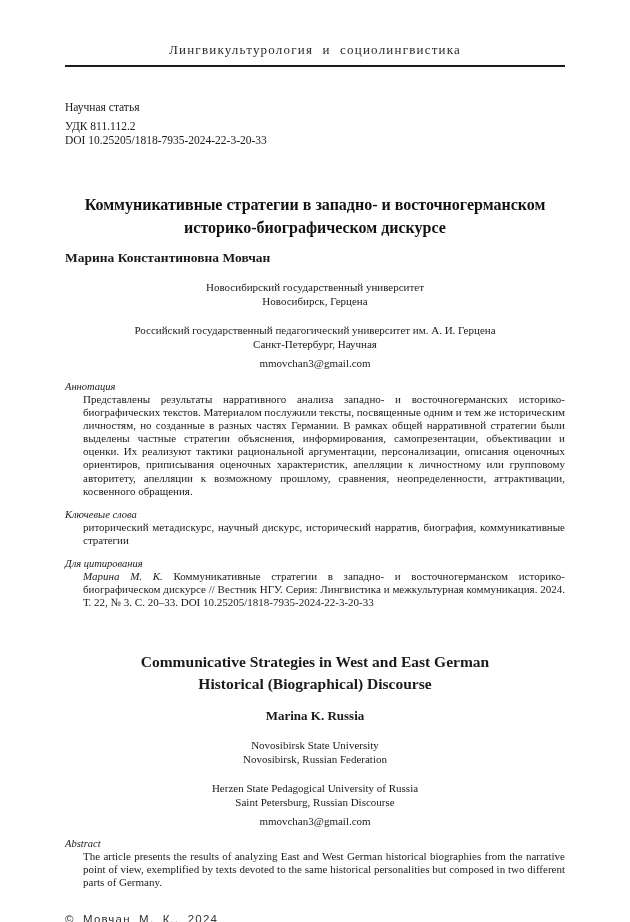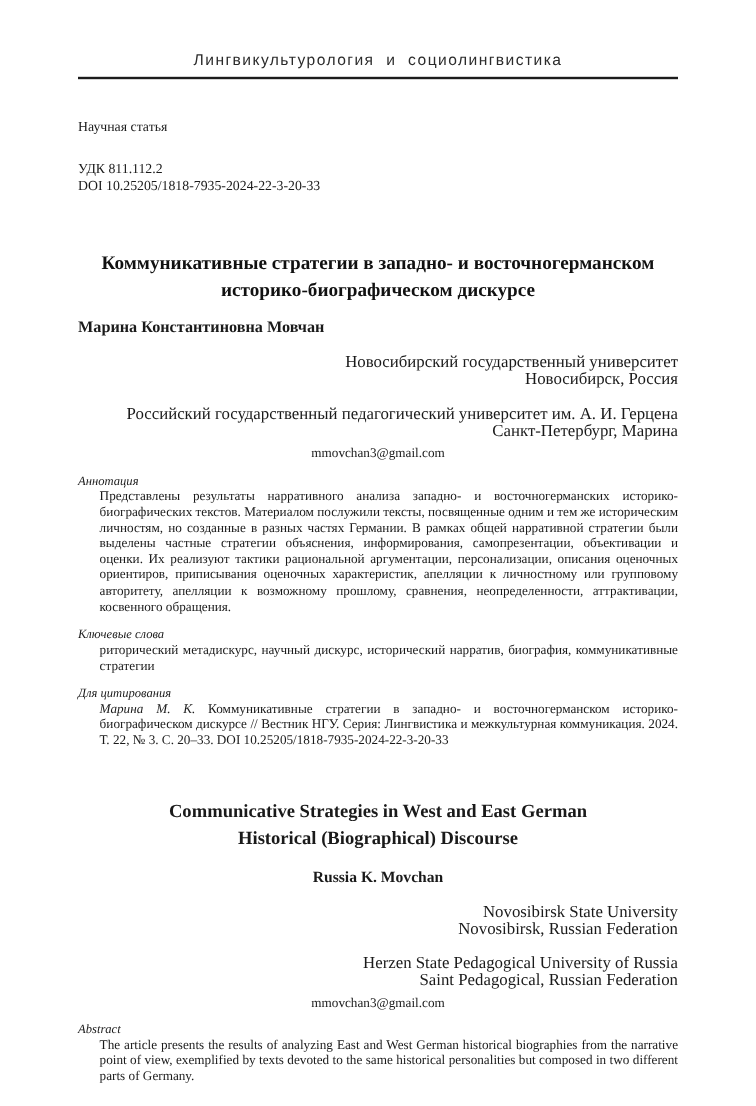--- a/index.html
+++ b/index.html
@@ -8,49 +8,49 @@
     font-family: "Liberation Serif", serif;
     color: #1a1a1a;
     overflow: hidden;
   }
   .page { padding: 0 65px; box-sizing: border-box; width: 630px; }
 
   
   .running-head {
     margin-top: 42px;
     text-align: center;
-    font-family: Liberation Sans, sans-serif;
+    font-family: Liberation Serif, serif;
     font-size: 13px;
     letter-spacing: 1.2px;
     word-spacing: 5px;
     color: #2b2b2b;
   }
   .head-rule {
     margin-top: 7px;
     border-bottom: 2.5px solid #1c1c1c;
     width: 100%;
   }
 
   .article-type { margin-top: 34px; font-size: 11.5px; }
-  .udc-block { margin-top: 22px; font-size: 11.5px; line-height: 14px; }
+  .udc-block { margin-top: 6px; font-size: 11.5px; line-height: 14px; }
 
   .title-ru {
     margin-top: 46px;
     text-align: center;
     font-weight: bold;
     font-size: 16px;
     line-height: 23px;
     color: #111;
   }
   .author-ru {
     margin-top: 11px;
     font-weight: bold;
     font-size: 13.5px;
   }
-  .affil { text-align: right; font-size: 14px; line-height: 13.5px; }
+  .affil { text-align: center; font-size: 11px; line-height: 13.5px; }
   .affil-group1 { margin-top: 15px; }
   .affil-group2 { margin-top: 16px; }
   .email-line { margin-top: 6px; text-align: center; font-size: 11px; }
 
   .section-label {
     font-style: italic;
     font-size: 10.5px;
     margin-top: 11px;
   }
   .section-body {
@@ -104,51 +104,51 @@
 
   <div class="title-ru">
     <div>Коммуникативные стратегии в западно- и восточногерманском</div>
     <div>историко-биографическом дискурсе</div>
   </div>
 
   <div class="author-ru">Марина Константиновна Мовчан</div>
 
   <div class="affil affil-group1">
     <div>Новосибирский государственный университет</div>
-    <div>Новосибирск, Россия</div>
+    <div>Новосибирск, Герцена</div>
   </div>
   <div class="affil affil-group2">
     <div>Российский государственный педагогический университет им. А. И. Герцена</div>
-    <div>Санкт-Петербург, Марина</div>
+    <div>Санкт-Петербург, Научная</div>
   </div>
   <div class="email-line">mmovchan3@gmail.com</div>
 
   <div class="section-label abstract-label-ru">Аннотация</div>
   <div class="section-body">Представлены результаты нарративного анализа западно- и восточногерманских историко-биографических текстов. Материалом послужили тексты, посвященные одним и тем же историческим личностям, но созданные в разных частях Германии. В рамках общей нарративной стратегии были выделены частные стратегии объяснения, информирования, самопрезентации, объективации и оценки. Их реализуют тактики рациональной аргументации, персонализации, описания оценочных ориентиров, приписывания оценочных характеристик, апелляции к личностному или групповому авторитету, апелляции к возможному прошлому, сравнения, неопределенности, аттрактивации, косвенного обращения.</div>
 
   <div class="section-label">Ключевые слова</div>
   <div class="section-body">риторический метадискурс, научный дискурс, исторический нарратив, биография, коммуникативные стратегии</div>
 
   <div class="section-label">Для цитирования</div>
   <div class="section-body"><span class="cit-author">Марина М. К.</span><span> Коммуникативные стратегии в западно- и восточногерманском историко-биографическом дискурсе // Вестник НГУ. Серия: Лингвистика и межкультурная коммуникация. 2024. Т. 22, № 3. С. 20–33. DOI 10.25205/1818-7935-2024-22-3-20-33</span></div>
 
   <div class="title-en">
     <div>Communicative Strategies in West and East German</div>
     <div>Historical (Biographical) Discourse</div>
   </div>
 
-  <div class="author-en">Russia K. Movchan</div>
+  <div class="author-en">Marina K. Russia</div>
 
   <div class="affil affil-group1">
     <div>Novosibirsk State University</div>
     <div>Novosibirsk, Russian Federation</div>
   </div>
   <div class="affil affil-group2">
     <div>Herzen State Pedagogical University of Russia</div>
-    <div>Saint Pedagogical, Russian Federation</div>
+    <div>Saint Petersburg, Russian Discourse</div>
   </div>
   <div class="email-line">mmovchan3@gmail.com</div>
 
   <div class="section-label">Abstract</div>
   <div class="section-body">The article presents the results of analyzing East and West German historical biographies from the narrative point of view, exemplified by texts devoted to the same historical personalities but composed in two different parts of Germany.</div>
 
   <div class="copyright">© Мовчан М. К., 2024</div>
 
 </div>
 

